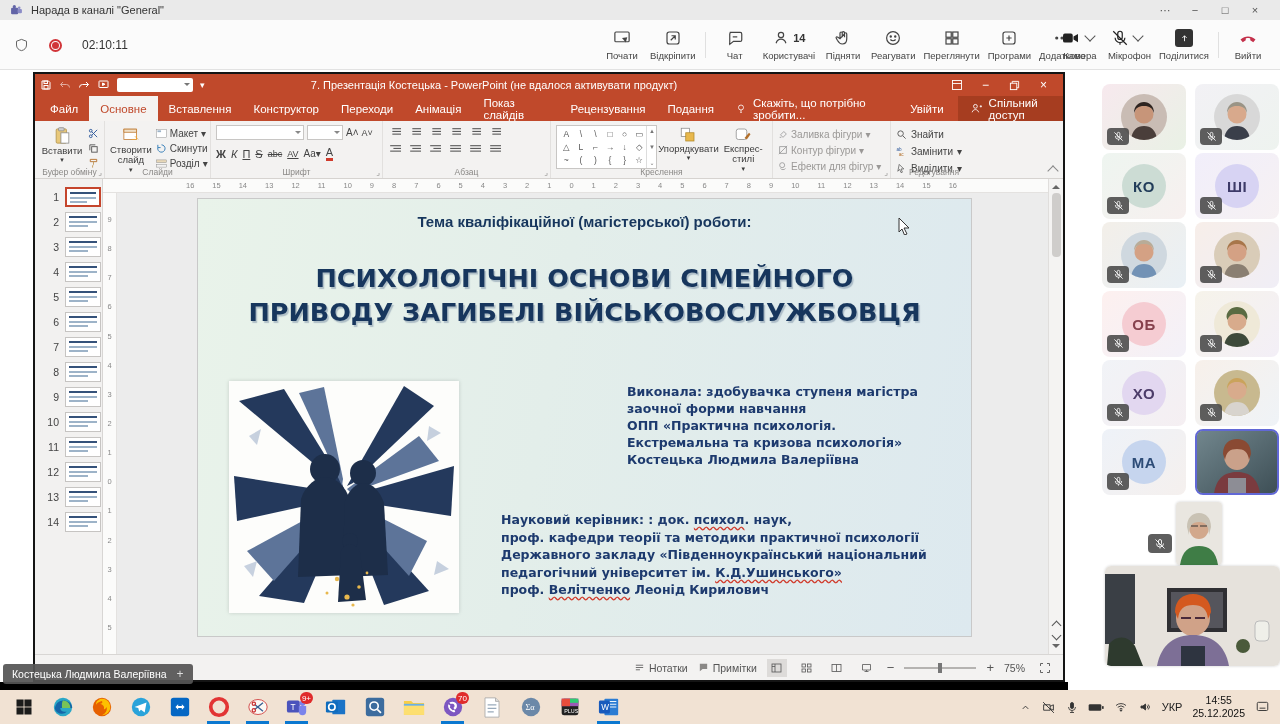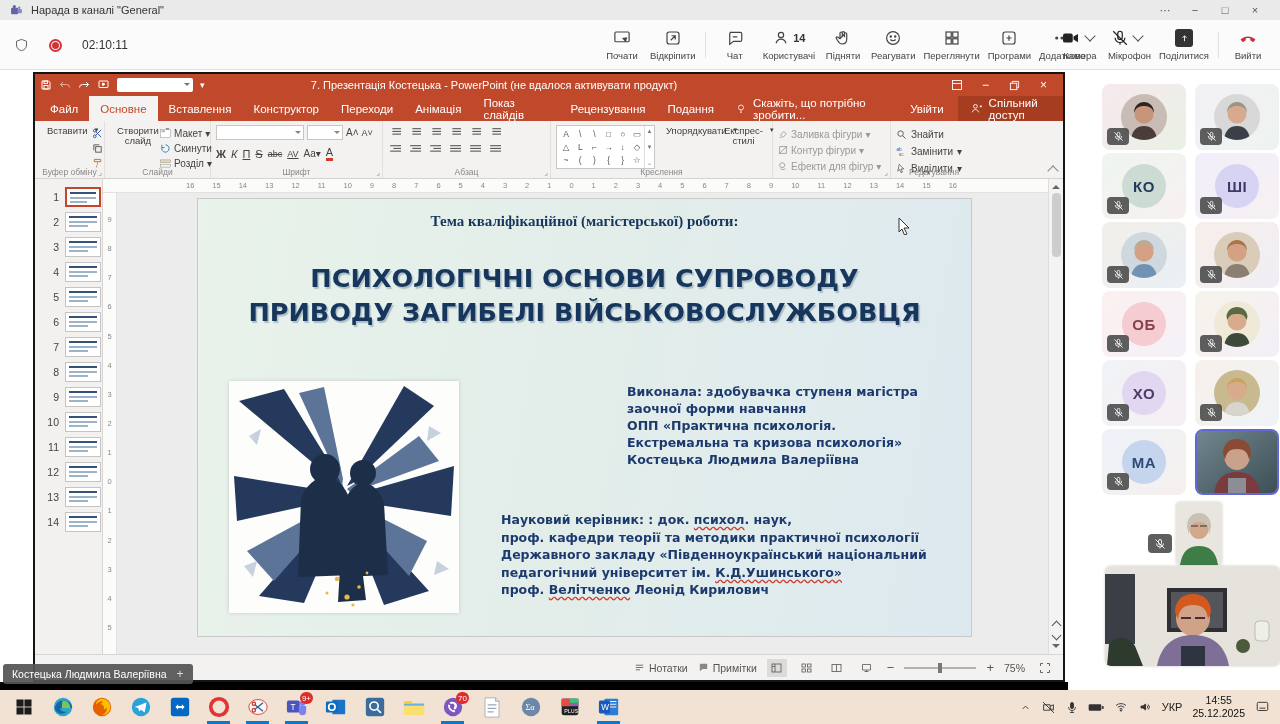--- a/index.html
+++ b/index.html
@@ -58,21 +58,21 @@
   .acct{margin-left:auto;display:flex;align-items:stretch}
   .signin{display:flex;align-items:center;padding:0 14px}
   .sharebtn{display:flex;align-items:center;gap:6px;background:#a63d20;padding:0 12px}
 
   
   .ribbon{height:58px;background:#f3f2f1;border-bottom:1px solid #d6d3d0;display:flex;
           font-size:10px;color:#3b3b3b;position:relative}
   .rgroup{position:relative;display:flex;align-items:flex-start;gap:4px;padding:4px 5px 13px;border-right:1px solid #e2e0de}
   .glabel{position:absolute;bottom:1px;left:0;right:0;text-align:center;font-size:8.5px;color:#8a8886}
   .dlg{position:absolute;bottom:1px;right:2px;font-size:8px;color:#8a8886}
-  .bigbtn{display:flex;flex-direction:row;align-items:flex-start;width:48px;gap:7px;font-size:9.5px;text-align:center;line-height:1.1;padding-top:1px}
+  .bigbtn{display:flex;flex-direction:column;align-items:center;width:48px;gap:0;font-size:9.5px;text-align:center;line-height:1.1;padding-top:1px}
   .scol{display:flex;flex-direction:column;gap:3px;justify-content:flex-start}
   .mini{display:flex;align-items:center;gap:3px;height:12px;color:#444}
   .combo{width:88px;height:15px;background:#fff;border:1px solid #c8c6c4;position:relative}
   .combo.sm{width:36px}
   .combo:after{content:"";position:absolute;right:2px;top:5px;border:3px solid transparent;border-top-color:#888}
   .fbtns{display:flex;align-items:center;gap:5px;font-size:11px;color:#444;margin-top:3px}
   .fbtns b{font-weight:bold}.fbtns .it{font-style:italic}.fbtns .un{text-decoration:underline}.fbtns .st{text-decoration:line-through}
   .shapes{width:106px;height:44px;background:#fff;border:1px solid #c8c6c4;display:grid;
           grid-template-columns:repeat(6,1fr);align-items:center;justify-items:center;
           font-size:8.5px;color:#555;padding:1px 10px 1px 2px;position:relative}
@@ -103,21 +103,21 @@
   .tri.dn{border-top-color:#666;margin-top:2px}
   .vsbottom{margin-top:auto;display:flex;flex-direction:column;align-items:center;gap:3px}
   .chv{width:7px;height:7px;border-left:1.5px solid #555;border-bottom:1.5px solid #555}
   .chv.up{transform:rotate(135deg)}.chv.dn{transform:rotate(-45deg)}
 
   
   .slide{position:absolute;left:81px;top:6px;width:773px;height:437px;
          background:linear-gradient(100deg,#e9f3ea 0%,#e3eeea 45%,#dde9ef 100%);
          box-shadow:0 0 0 1px #c9c9c9;overflow:hidden}
   .sl-sub{position:absolute;left:0;right:0;top:14px;text-align:center;font-size:15px;font-weight:bold;color:#17365d;
-          font-family:Liberation Serif, serif}
+          font-family:Liberation Sans, sans-serif}
   .sl-title{position:absolute;left:10px;right:10px;top:62px;text-align:center;font-size:25.5px;line-height:34px;
             font-weight:bold;color:#17365d;font-family:"DejaVu Sans",sans-serif;
             text-shadow:1.5px 1.5px 1px rgba(130,150,170,.55)}
   .sl-img{position:absolute;left:31px;top:182px;width:230px;height:232px;background:#fff;box-shadow:0 0 4px rgba(0,0,0,.15)}
   .sl-author{position:absolute;left:429px;top:184px;font-size:12.5px;line-height:17px;font-weight:bold;color:#1d3a6e;
              font-family:"DejaVu Sans",sans-serif}
   .sl-sup{position:absolute;left:303px;top:312px;font-size:12.5px;line-height:17.5px;font-weight:bold;color:#1d3a6e;
           font-family:"DejaVu Sans",sans-serif}
   .wavy{text-decoration:underline;text-decoration-style:wavy;text-decoration-color:#d03a2b;text-underline-offset:2px}
   .cursor{position:absolute;left:700px;top:18px}
@@ -866,21 +866,21 @@
           <span>2</span>
           <span>3</span>
           <span>4</span>
           <span>5</span>
         </div>
 
       <div class="canvas">
         <div class="slide">
           <div class="sl-sub">Тема кваліфікаційної (магістерської) роботи:</div>
           <div class="sl-title" id="sl-title">
-              <div>ПСИХОЛОГІЧНІ ОСНОВИ СУПРОВОДУ</div>
+              <div>ПСИХОЛОГІЧНІ ОСНОВИ СІМЕЙНОГО</div>
               <div>ПРИВОДУ ЗАГИБЕЛІ ВІЙСЬКОВОСЛУЖБОВЦЯ</div>
             </div>
 
           <div class="sl-img">
             <svg width="230" height="232" viewBox="0 0 230 232">
               <rect width="230" height="232" fill="#fdfdfb"></rect>
               <g fill="#24395c">
                 <polygon points="115,108 10,20 55,8 112,100"></polygon>
                 <polygon points="118,105 175,5 205,25 124,102"></polygon>
                 <polygon points="112,112 5,95 8,140 108,118"></polygon>

